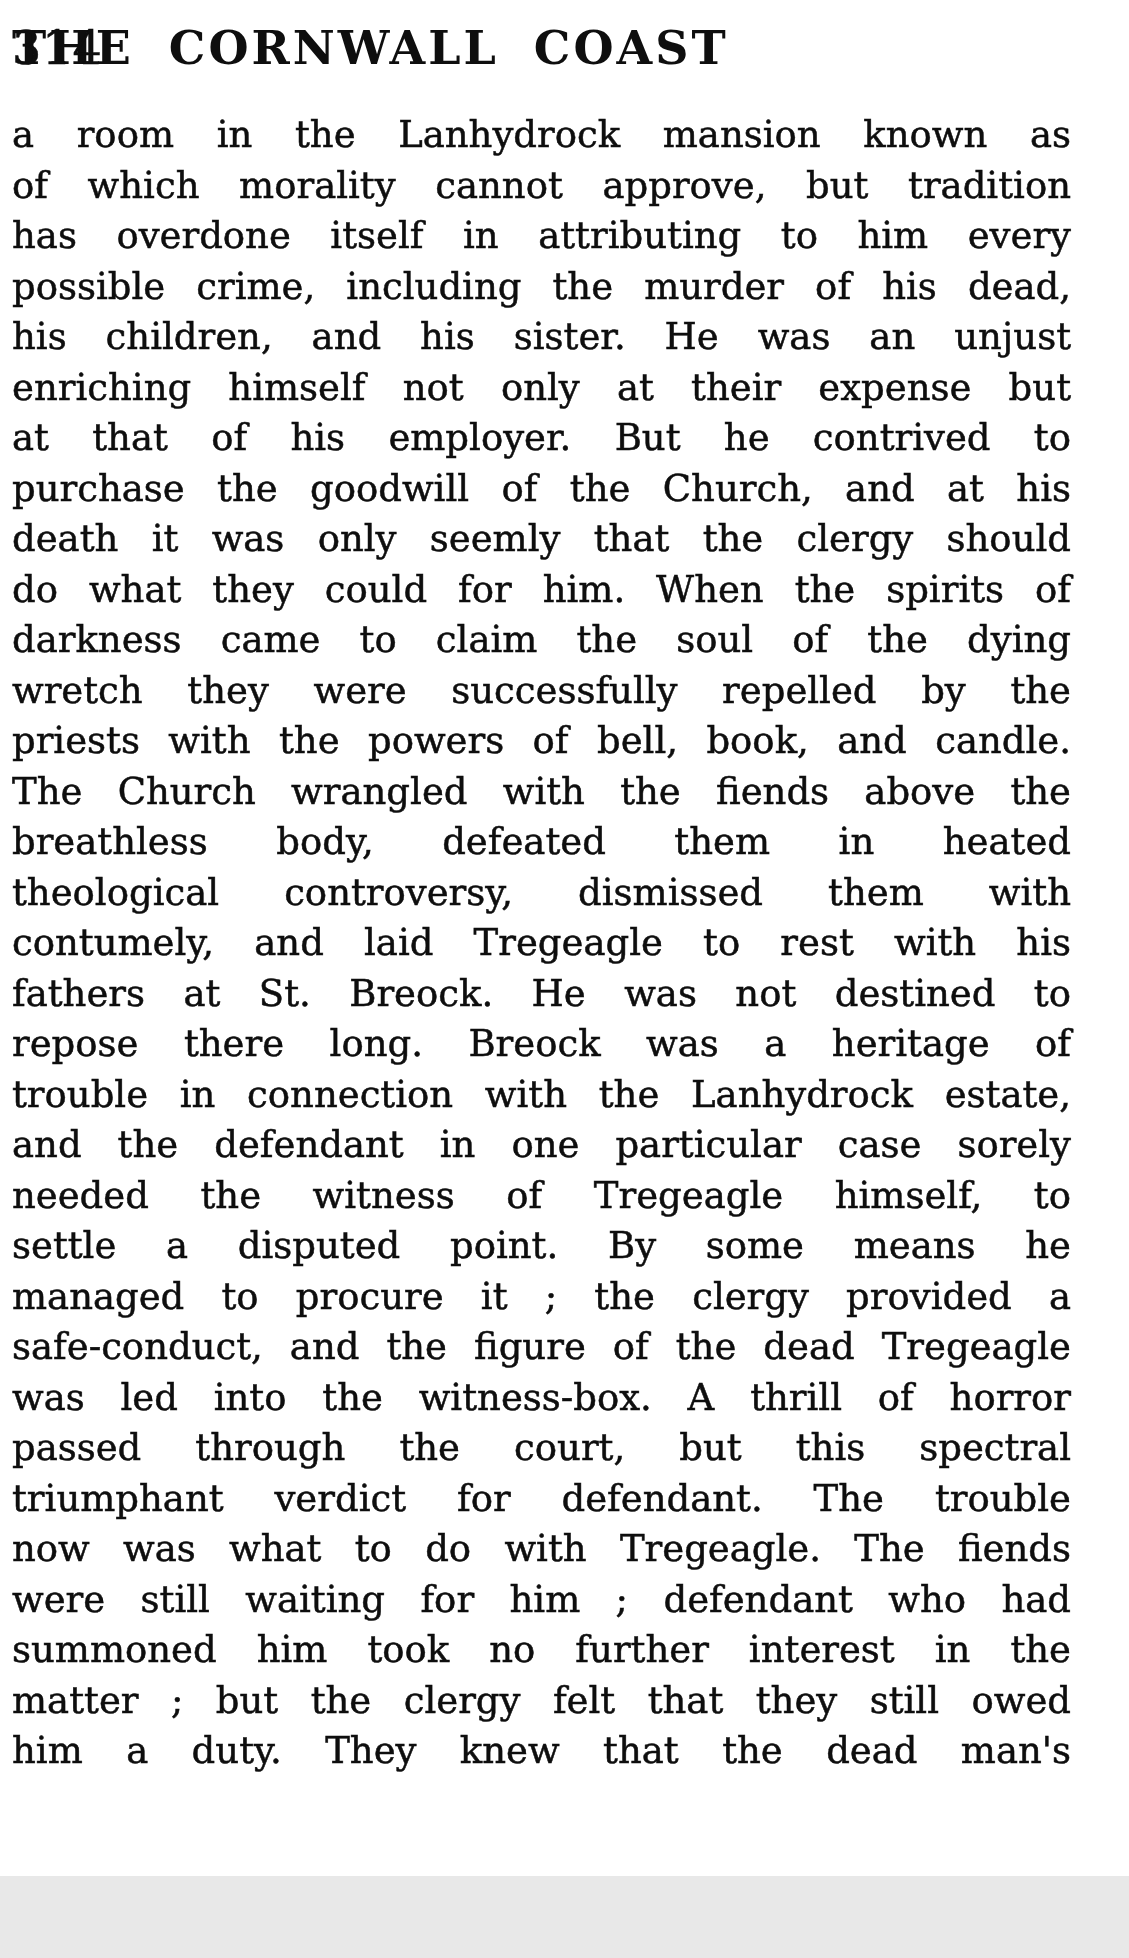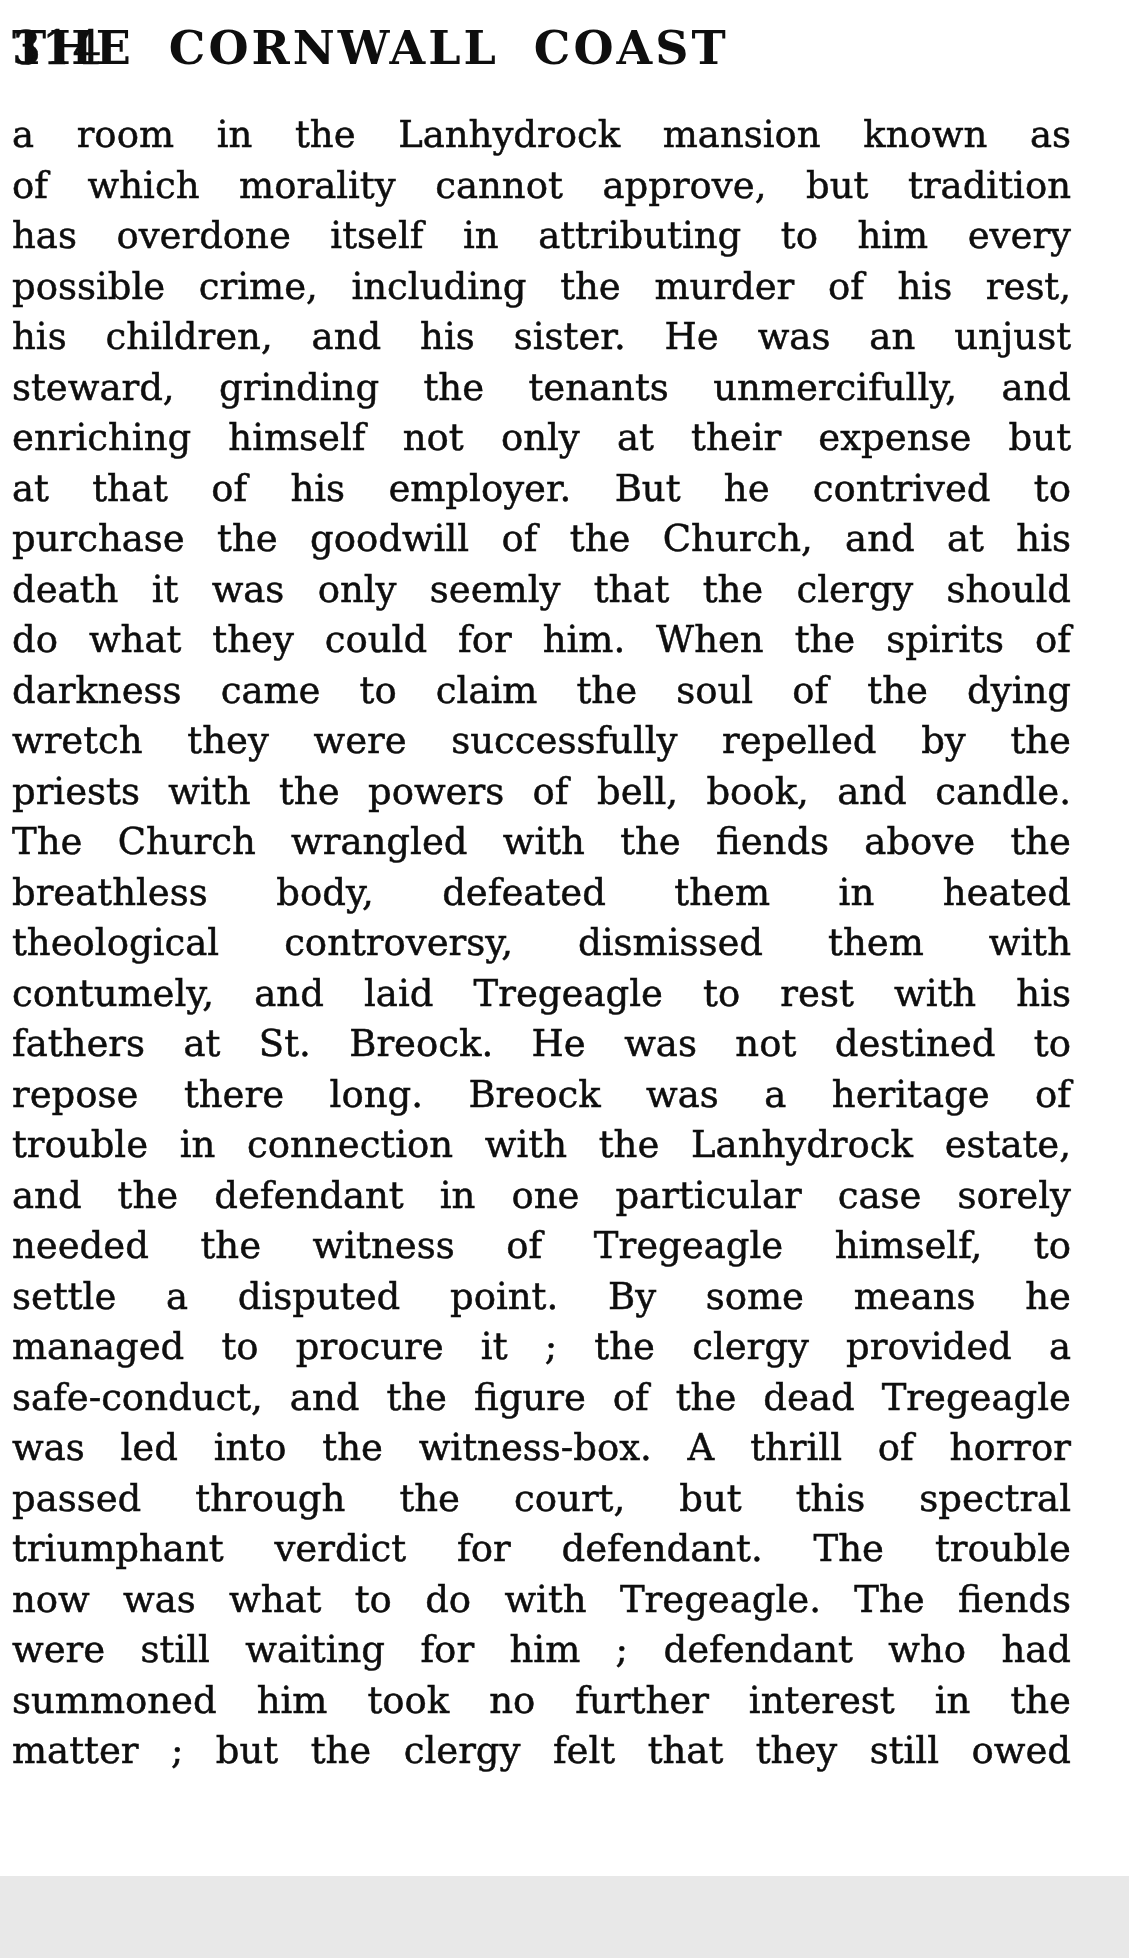--- a/index.html
+++ b/index.html
@@ -66,23 +66,22 @@
 <div class="page">
   <header class="running-head">
     <span class="page-num">314</span>
     <h1 class="title">THE CORNWALL COAST</h1>
   </header>
 
   <main class="body-text">
       <div class="text-line">a room in the Lanhydrock mansion known as</div>
       <div class="text-line">of which morality cannot approve, but tradition</div>
       <div class="text-line">has overdone itself in attributing to him every</div>
-      <div class="text-line">possible crime, including the murder of his rest,</div>
+      <div class="text-line">possible crime, including the murder of his dead,</div>
       <div class="text-line">his children, and his sister. He was an unjust</div>
-      <div class="text-line">steward, grinding the tenants unmercifully, and</div>
       <div class="text-line">enriching himself not only at their expense but</div>
       <div class="text-line">at that of his employer. But he contrived to</div>
       <div class="text-line">purchase the goodwill of the Church, and at his</div>
       <div class="text-line">death it was only seemly that the clergy should</div>
       <div class="text-line">do what they could for him. When the spirits of</div>
       <div class="text-line">darkness came to claim the soul of the dying</div>
       <div class="text-line">wretch they were successfully repelled by the</div>
       <div class="text-line">priests with the powers of bell, book, and candle.</div>
       <div class="text-line">The Church wrangled with the fiends above the</div>
       <div class="text-line">breathless body, defeated them in heated</div>
@@ -96,14 +95,15 @@
       <div class="text-line">settle a disputed point. By some means he</div>
       <div class="text-line">managed to procure it ; the clergy provided a</div>
       <div class="text-line">safe-conduct, and the figure of the dead Tregeagle</div>
       <div class="text-line">was led into the witness-box. A thrill of horror</div>
       <div class="text-line">passed through the court, but this spectral</div>
       <div class="text-line">triumphant verdict for defendant. The trouble</div>
       <div class="text-line">now was what to do with Tregeagle. The fiends</div>
       <div class="text-line">were still waiting for him ; defendant who had</div>
       <div class="text-line">summoned him took no further interest in the</div>
       <div class="text-line">matter ; but the clergy felt that they still owed</div>
+      <div class="text-line">him a duty. They knew that the dead man's</div>
     </main>
 </div>
 
 </body></html>

